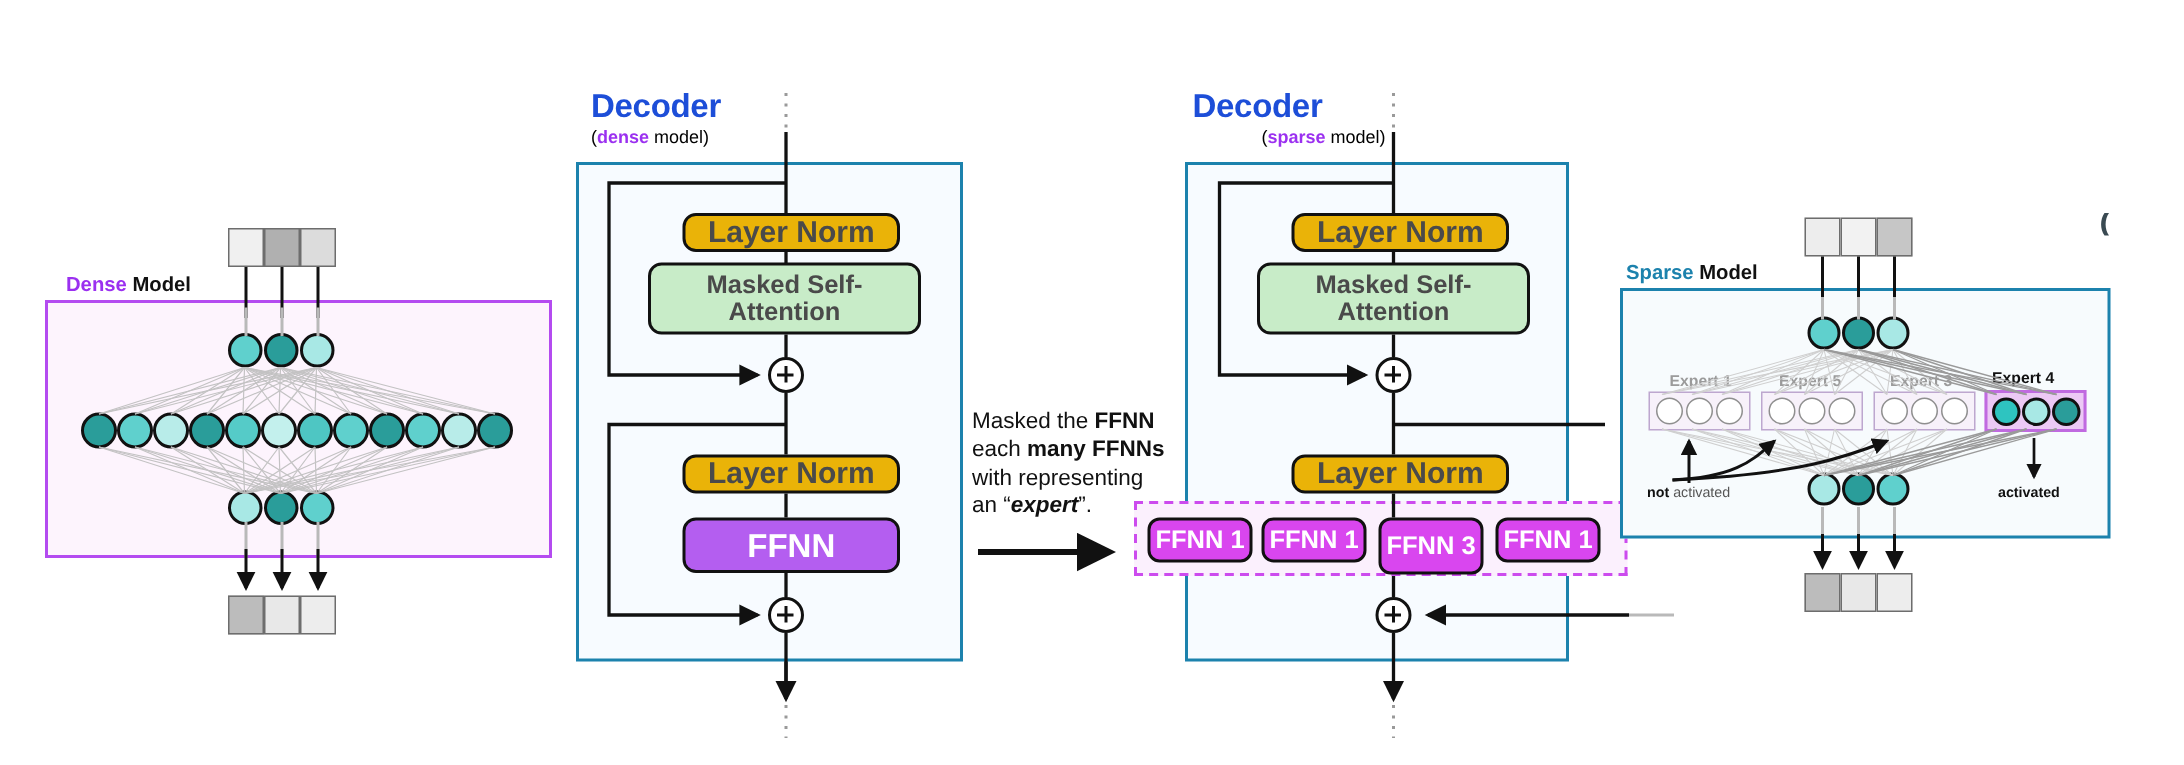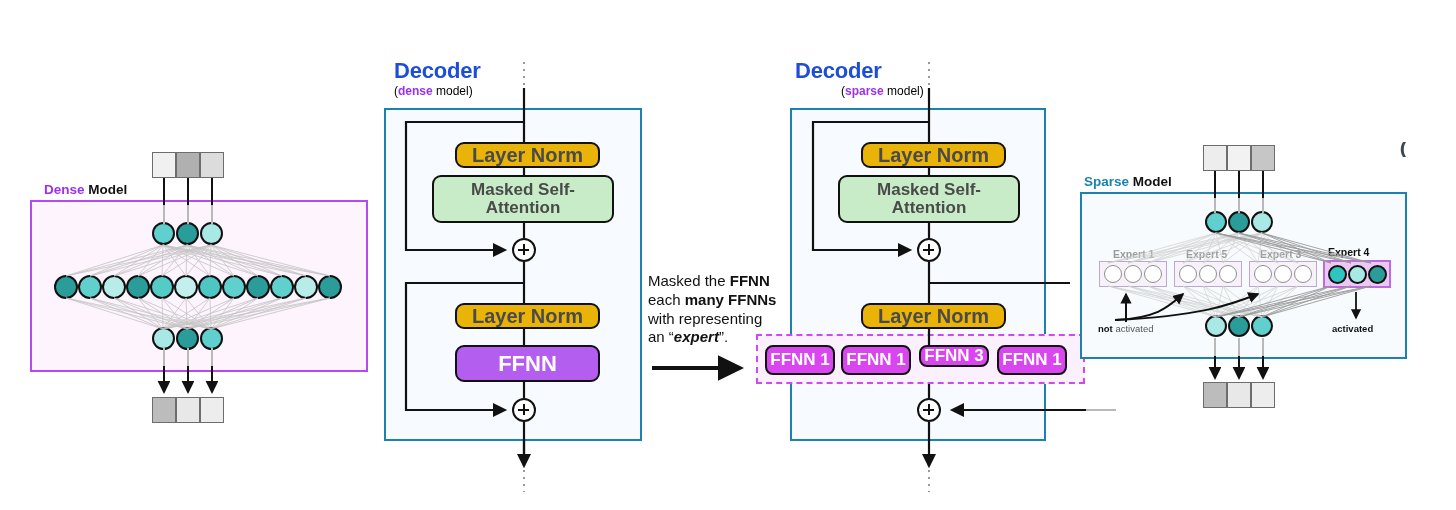--- a/index.html
+++ b/index.html
@@ -131,21 +131,21 @@
   <div class="pill ln" style="left:861px;top:142px;width:145px;height:26px;">Layer Norm</div>
   <div class="pill msa" style="left:838px;top:175px;width:182px;height:48px;padding:0 6px;">Masked Self-Attention</div>
   <div class="plus" style="left:917px;top:238px;"></div>
 
   <div class="pill ln" style="left:861px;top:303px;width:145px;height:26px;">Layer Norm</div>
 
   <div class="panel" style="left:756px;top:334px;width:329px;height:50px;border:2.5px dashed #cc4bee;background:#fbf0fd;"></div>
 
   <div class="pill ffnn-s" style="left:765px;top:345px;width:70px;height:30px;">FFNN 1</div>
   <div class="pill ffnn-s" style="left:841px;top:345px;width:70px;height:30px;">FFNN 1</div>
-  <div class="pill ffnn-s" style="left:919px;top:345px;width:70px;height:22px;">FFNN 3</div>
+  <div class="pill ffnn-s" style="left:919px;top:345px;width:70px;height:38px;">FFNN 3</div>
   <div class="pill ffnn-s" style="left:997px;top:345px;width:70px;height:30px;overflow:hidden;">FFNN 1</div>
 
   <div class="plus" style="left:917px;top:398px;"></div>
 </div>
 
 <div>
 
   <div class="modellabel" style="left:1084px;top:174px;">
     <span style="color:#1c82ad">Sparse</span><span> Model</span>
   </div>

